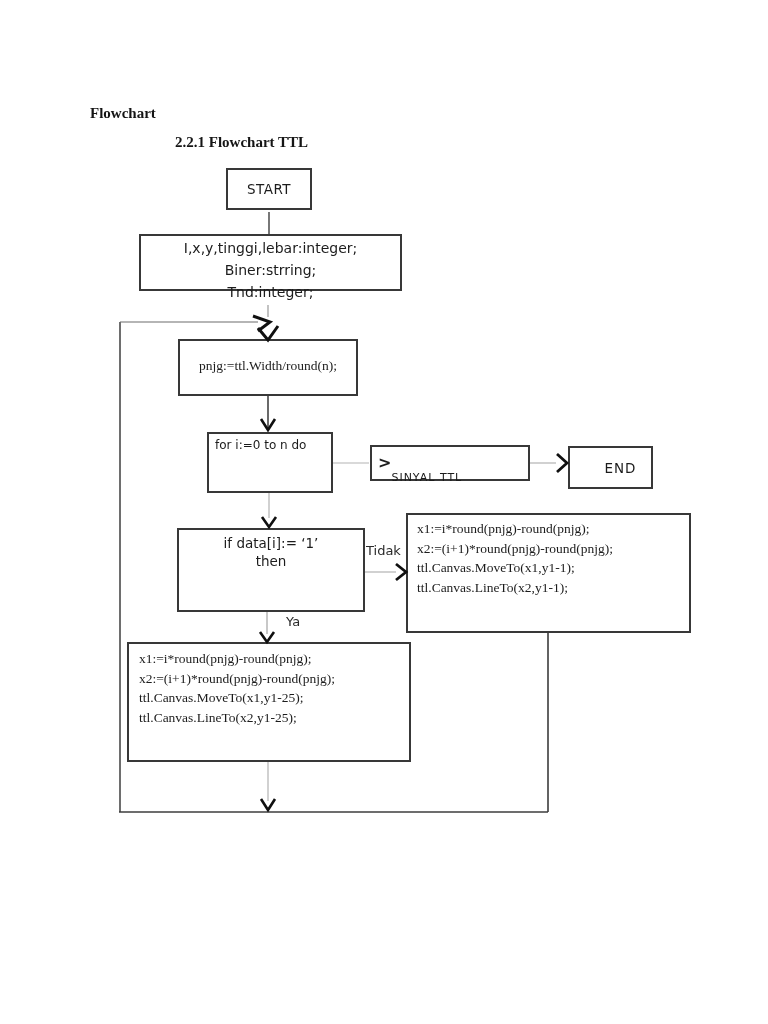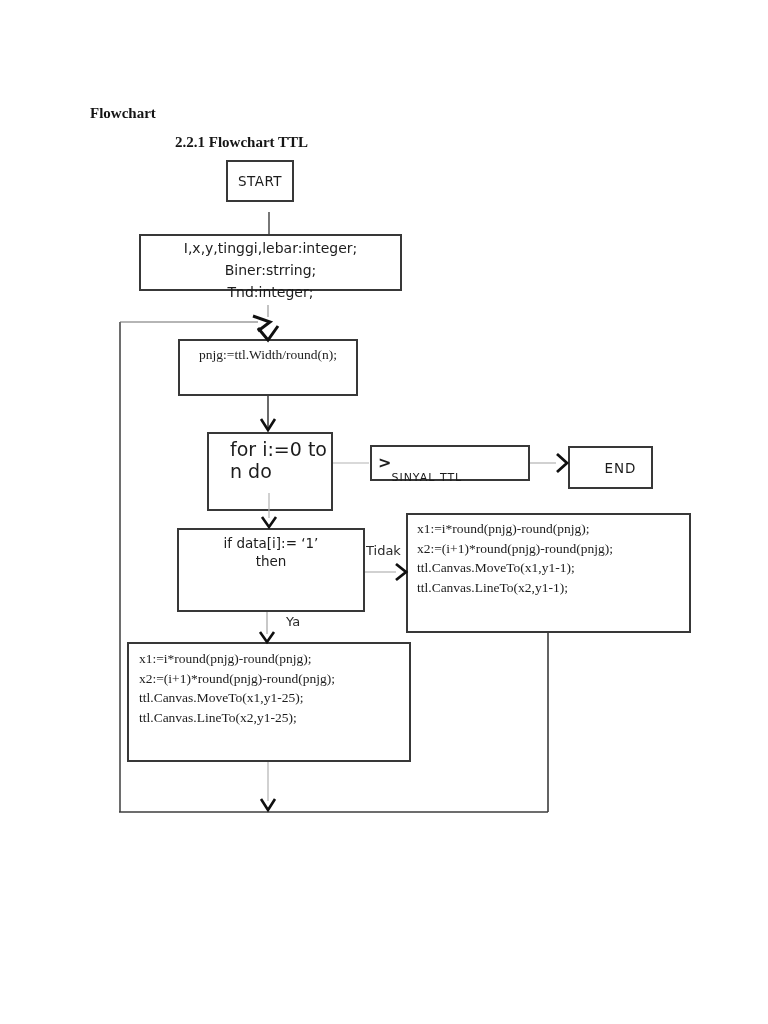--- a/index.html
+++ b/index.html
@@ -27,35 +27,35 @@
   svg.connectors { position:absolute; left:0; top:0; pointer-events:none; }
 </style>
 </head>
 <body>
 
 <div class="abs" style="left:0;top:0;width:768px;height:1024px;">
 
   <div class="abs hdr" style="left:90px;top:105px;">Flowchart</div>
   <div class="abs hdr" style="left:134px;top:134px;margin-left:41px;">2.2.1 Flowchart TTL</div>
 
-  <div class="box center-flex sans" style="left:226px;top:160px;width:68px;height:42px;font-size:13.5px;letter-spacing:0.5px;">
+  <div class="box center-flex sans" style="left:226px;top:168px;width:86px;height:42px;font-size:13.5px;letter-spacing:0.5px;">
     <span>START</span>
   </div>
 
   <div class="box sans" style="left:139px;top:234px;width:263px;height:57px;font-size:14px;line-height:22px;text-align:center;padding-top:1px;">
     <div>I,x,y,tinggi,lebar:integer;</div>
     <div>Biner:strring;</div>
     <div>Tnd:integer;</div>
   </div>
 
-  <div class="box code" style="left:178px;top:339px;width:180px;height:57px;text-align:center;padding-top:4px;">
+  <div class="box code" style="left:178px;top:339px;width:180px;height:57px;text-align:center;padding-top:15px;">
     <span>pnjg:=ttl.Width/round(n);</span>
   </div>
 
-  <div class="box sans" style="left:207px;top:432px;width:126px;height:79px;font-size:19px;padding:4px 0 0 21px;">
+  <div class="box sans" style="left:207px;top:432px;width:126px;height:61px;font-size:12px;padding:4px 0 0 6px;">
     <span>for i:=0 to n do</span>
   </div>
 
   <div class="box sans" style="left:370px;top:445px;width:160px;height:36px;display:flex;align-items:center;">
     <span style="font-weight:bold;font-size:16px;margin-left:6px;line-height:1;">&gt;</span>
     <span style="flex:1;text-align:left;font-size:11px;letter-spacing:1px;margin-right:8px;margin-top:28px;">SINYAL TTL</span>
   </div>
 
   <div class="box center-flex sans" style="left:568px;top:446px;width:85px;height:43px;font-size:13.5px;letter-spacing:1px;padding-left:20px;">
     <span>END</span>

